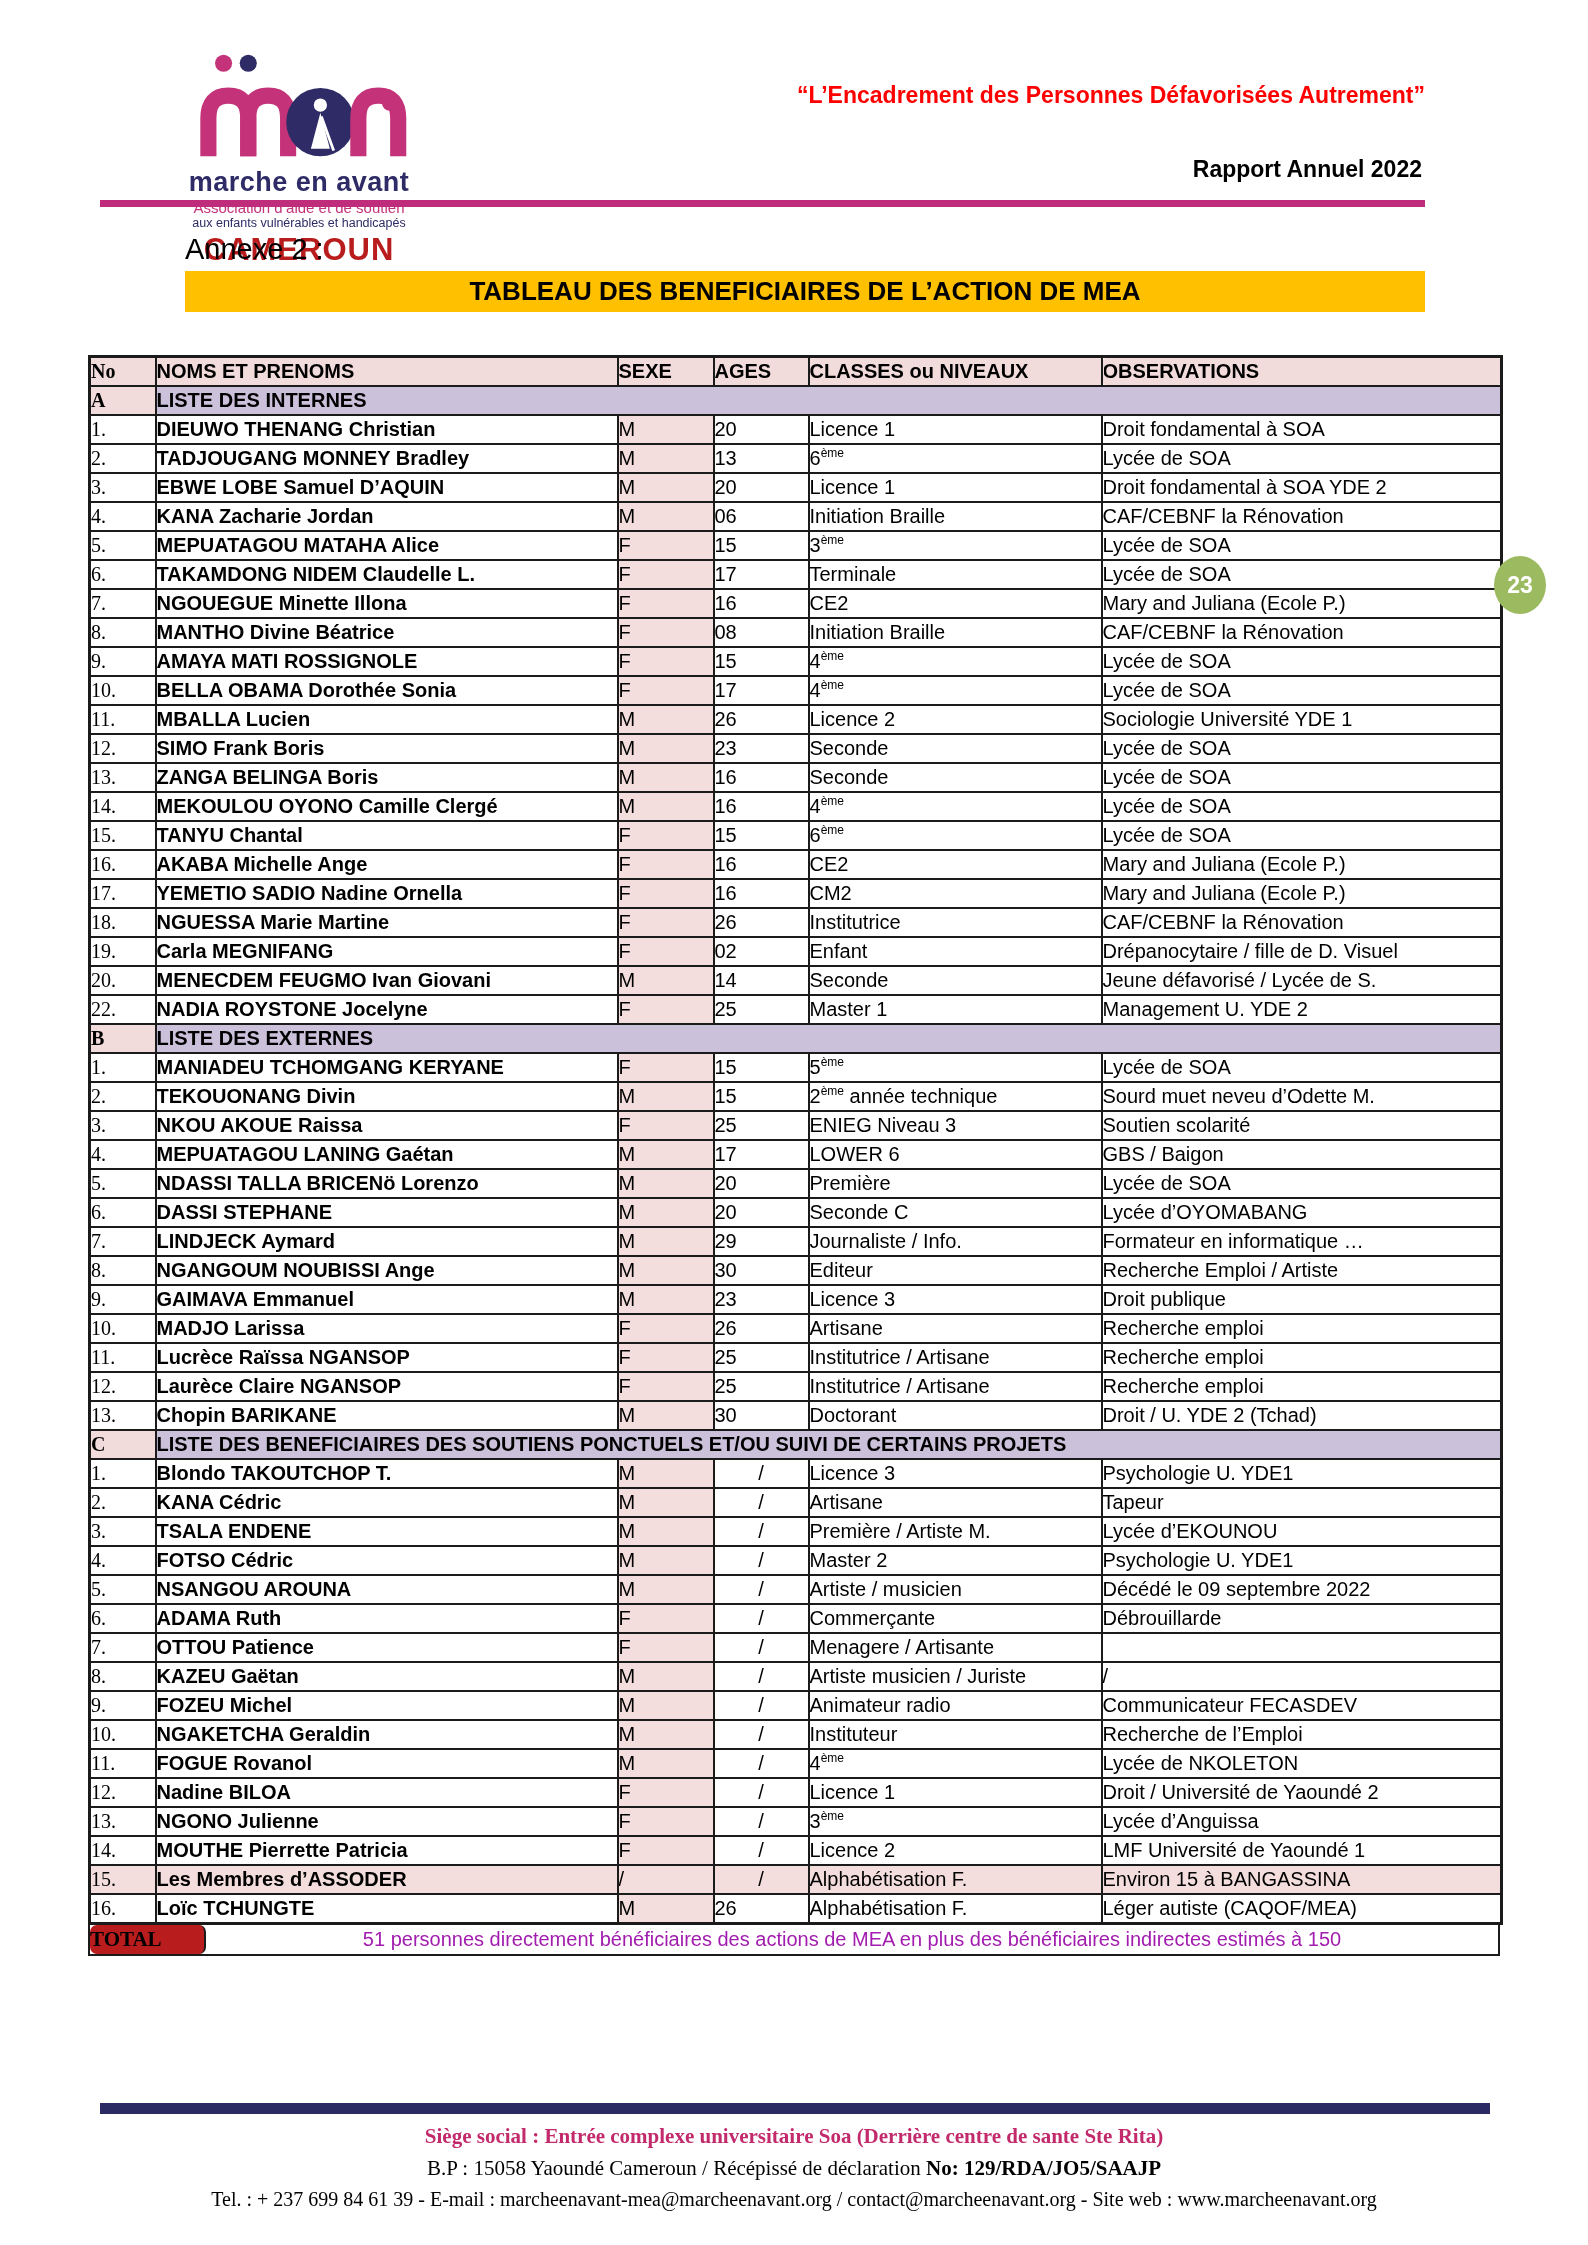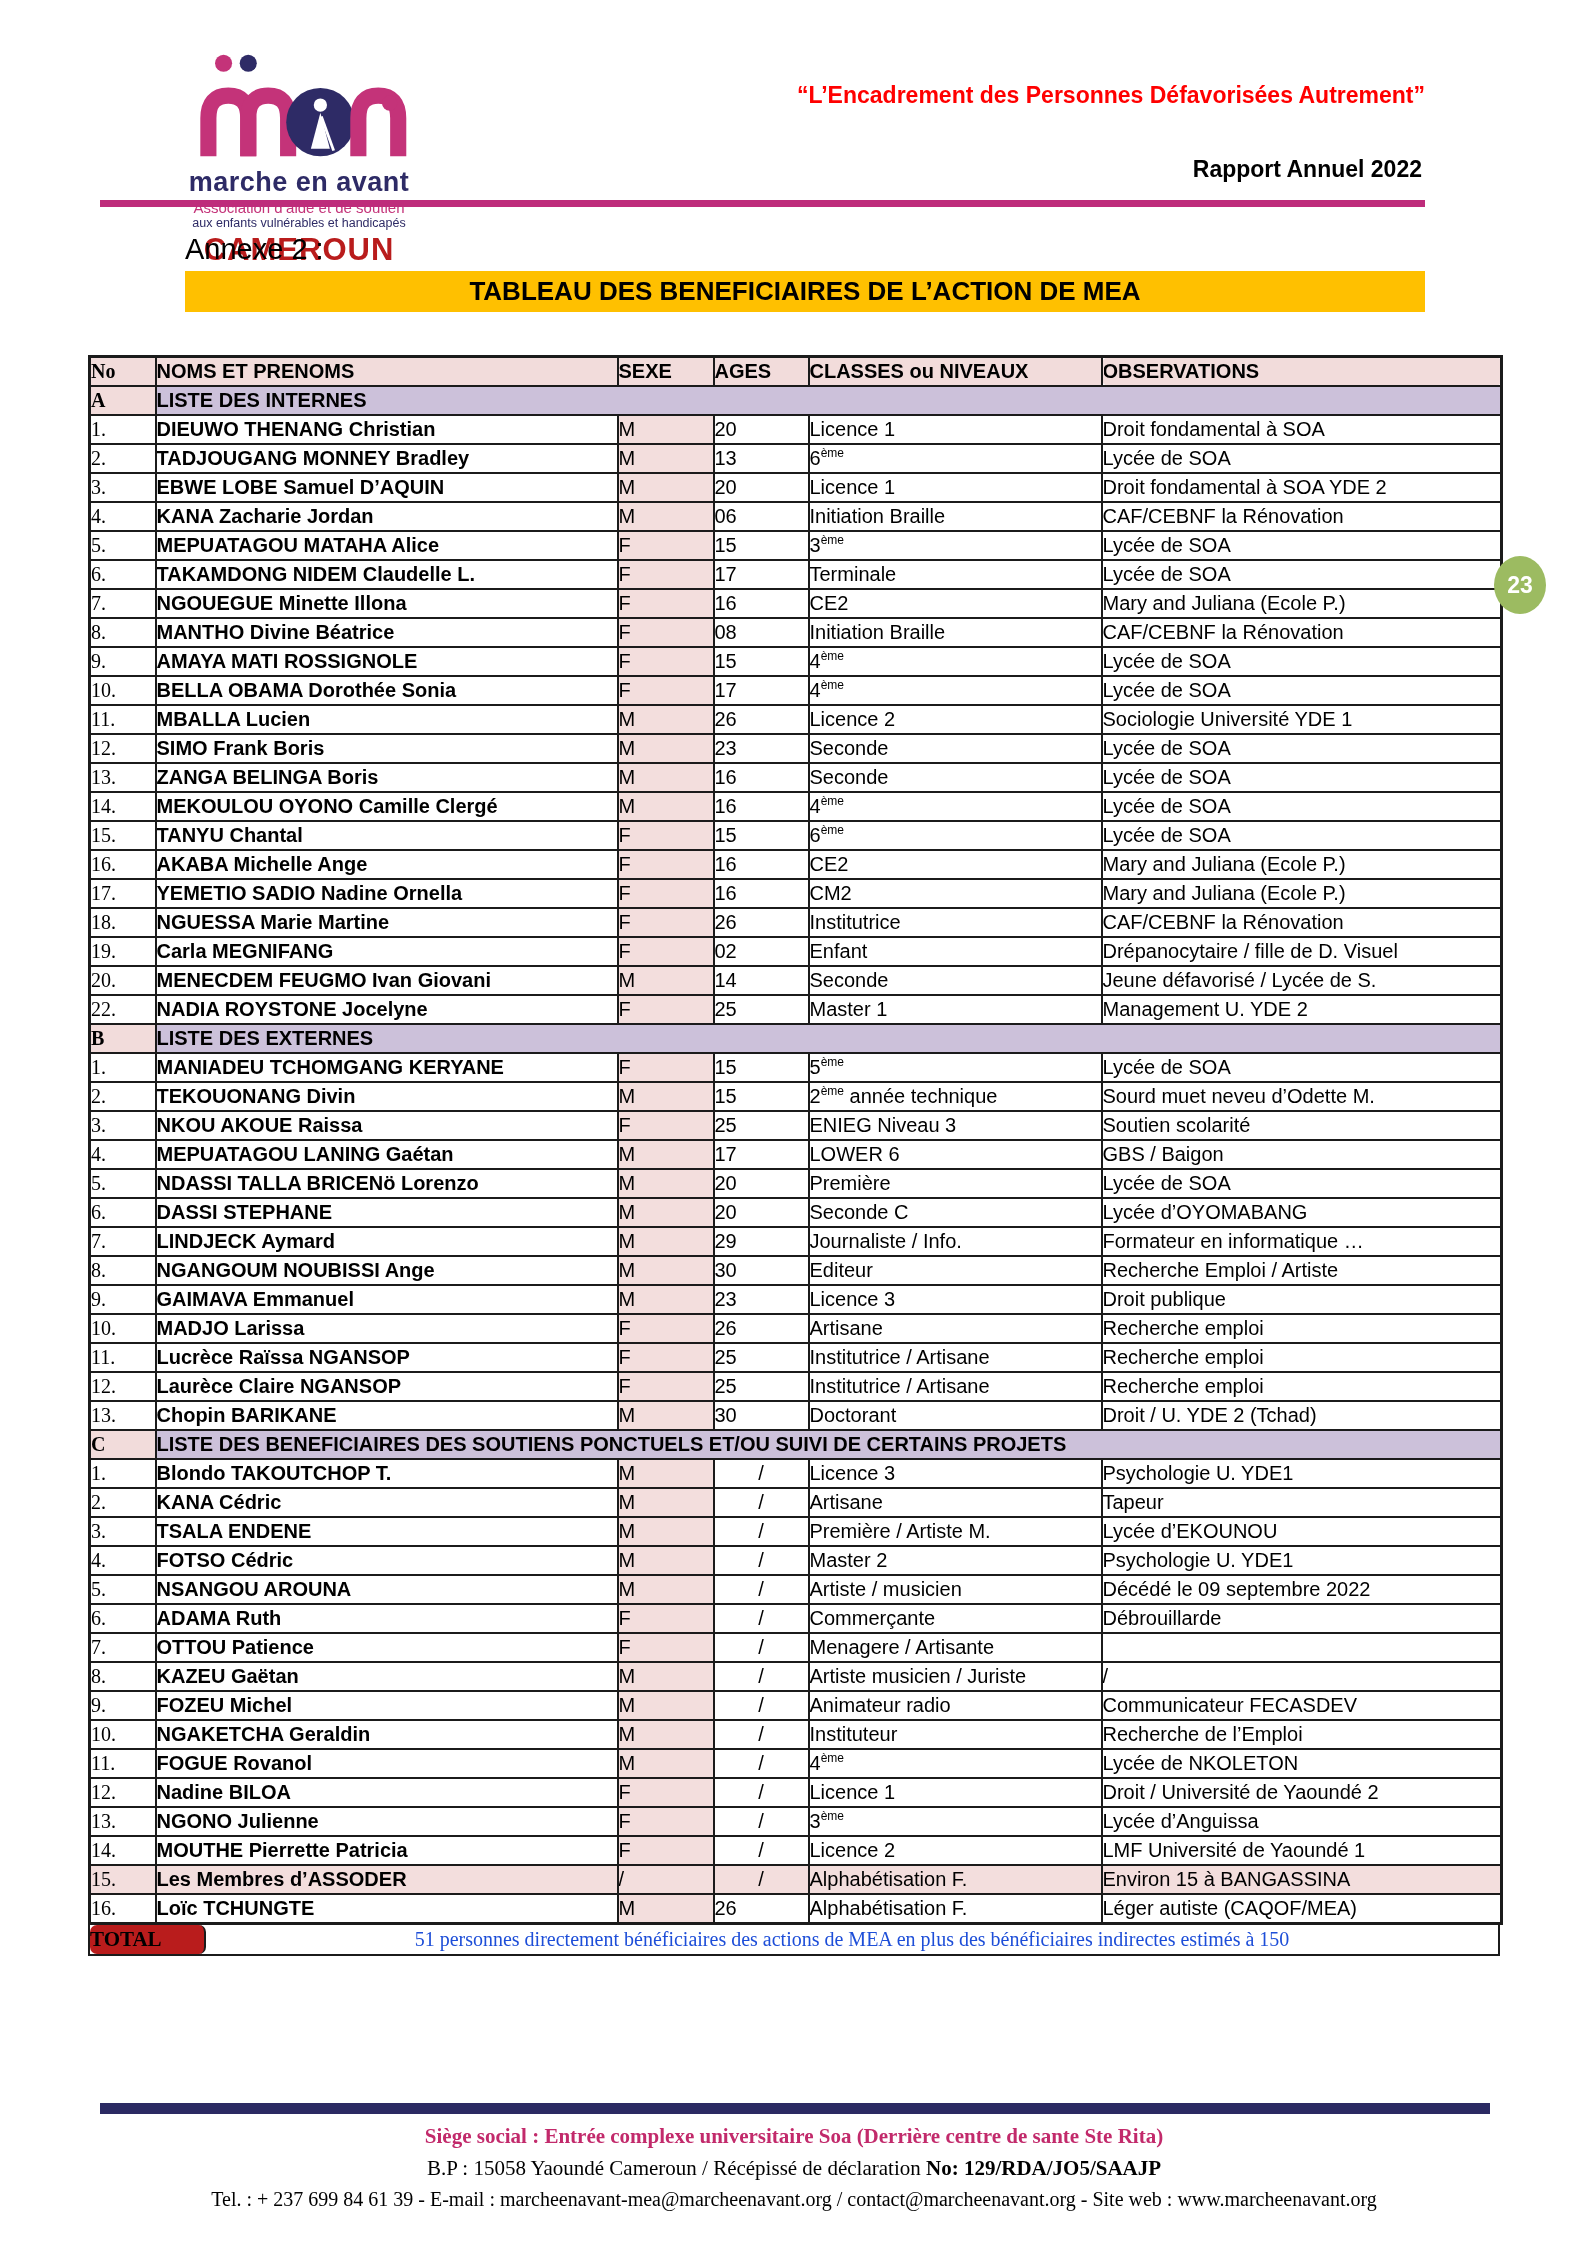--- a/index.html
+++ b/index.html
@@ -39,21 +39,21 @@
   td.c-age.center{padding-left:0;text-align:center;}
   td.c-class{padding-left:10px;}
   td.c-obs{padding-left:13px;}
   tr.row-highlight td{background:#F3DEDD;}
   sup{font-size:12px;line-height:0;}
 
   .total-row{display:flex;border:2px solid #1b1b1b;border-top-width:0;height:29px;}
   .total-label{width:114px;background:#b91c1c;border-right:2px solid #1b1b1b;
         font-family:"Liberation Serif",serif;font-weight:bold;font-size:21px;
         line-height:29px;border-radius:7px;}
-  .total-text{flex:1;color:#1d4ed8;font-size:20px;text-align:center;line-height:29px;font-family:Liberation Serif, serif;}
+  .total-text{flex:1;color:#a21caf;font-size:20px;text-align:center;line-height:29px;}
 
   .page-badge{position:absolute;left:1494px;top:556px;width:52px;height:58px;border-radius:50%;
         background:#9CBB61;color:#fff;font-weight:bold;font-size:23px;display:flex;
         align-items:center;justify-content:center;z-index:5;}
 
   
   .footer-bar{position:absolute;top:2103px;left:100px;width:1390px;height:11px;background:#2B2A63;}
   .footer-text{position:absolute;top:2124px;left:0;width:100%;text-align:center;
         font-family:"Liberation Serif",serif;}
   .f1{color:#C22A6B;font-weight:bold;font-size:21px;}

